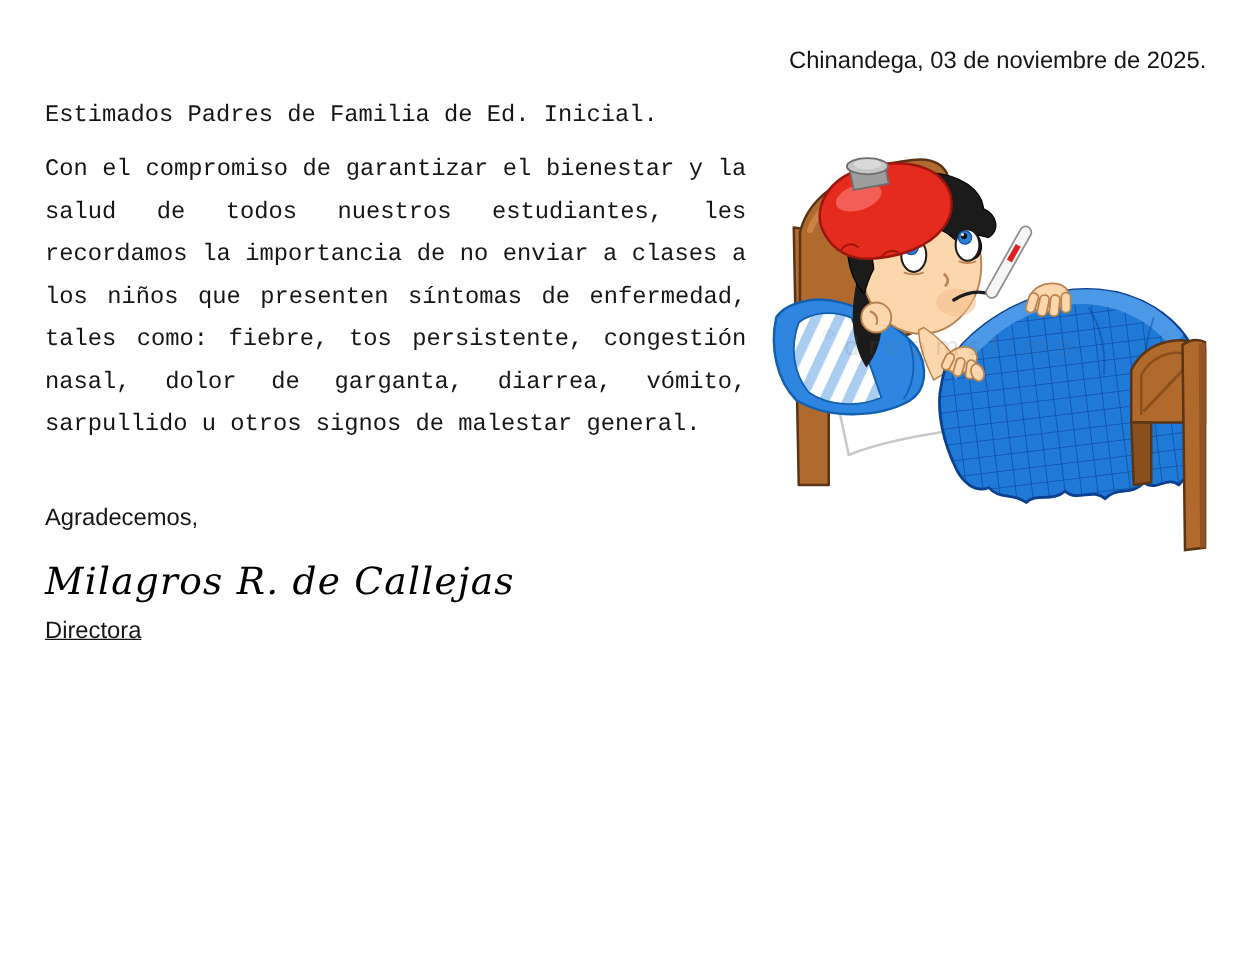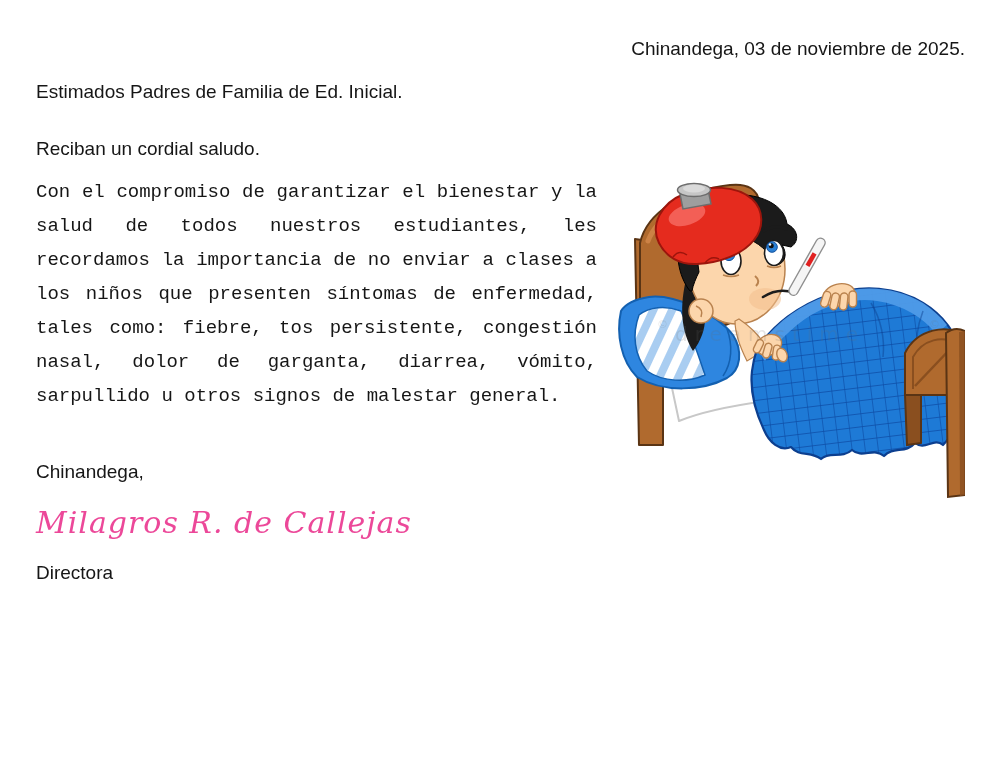--- a/index.html
+++ b/index.html
@@ -13,44 +13,43 @@
     --watermark-gray:#6b6b6b;
   }
   html,body{margin:0;padding:0;background:#ffffff;}
   .page{
     position:relative; width:997px; height:782px; box-sizing:border-box;
     padding:26px 32px 0 36px; background:#fff; overflow:hidden;
     font-family:"Liberation Sans",sans-serif; font-size:19px; line-height:34px; color:#161616;
   }
   p{margin:0;}
   .date{text-align:right; margin:6px 0 9px;}
-  .salutation{margin:0 0 23px;}
+  .salutation{margin:0 0 9px;font-family:Liberation Mono, monospace;}
   .greeting{margin:0 0 9px;}
   .illustration{float:right; width:350px; height:334px; margin:4px 0 8px 18px;}
   .illustration svg{display:block; width:100%; height:100%;}
   .justified{text-align:justify; margin:0 0 9px;font-family:Liberation Mono, monospace;}
   .full{margin:0 0 9px;}
   .closing{margin:42px 0 0;}
   .signature{
     font-family:"DejaVu Serif",serif; font-style:italic; font-size:30px;
-    line-height:40px; letter-spacing:1px; margin:14px 0 0; color:#ec4899;
+    line-height:40px; letter-spacing:1px; margin:14px 0 0; color:#000000;
   }
-  .role{margin:13px 0 0;}
+  .role{margin:2px 0 0;text-decoration:underline;}
   .wm{font-family:"DejaVu Sans",sans-serif; opacity:.17; fill:var(--watermark-gray);}
 </style>
 </head>
 <body>
 
 <div class="page">
 
   <p class="date">Chinandega, 03 de noviembre de 2025.</p>
 
   <p class="salutation">Estimados Padres de Familia de Ed. Inicial.</p>
 
-  <p class="greeting">Reciban un cordial saludo.</p>
 
   <div class="illustration">
     <svg viewBox="-20 0 350 334" xmlns="http://www.w3.org/2000/svg">
       <defs>
         <pattern id="plaid" width="13" height="13" patternUnits="userSpaceOnUse" patternTransform="rotate(-7)">
           <rect width="13" height="13" style="fill:var(--blanket)"></rect>
           <path d="M0,0 H13 M0,0 V13" style="stroke:var(--blanket-grid);stroke-width:1.3;fill:none"></path>
         </pattern>
         <pattern id="stripes" width="17" height="17" patternUnits="userSpaceOnUse" patternTransform="rotate(25)">
           <rect width="17" height="17" fill="#ffffff"></rect>
@@ -147,19 +146,19 @@
         <text x="22" y="149" font-size="11" class="wm">©</text>
         <text x="294" y="149" font-size="11" class="wm">©</text>
       </g>
     </svg>
   </div>
 
   <p class="justified">Con el compromiso de garantizar el bienestar y la salud de todos nuestros estudiantes, les recordamos la importancia de no enviar a clases a los niños que presenten síntomas de enfermedad, tales como: fiebre, tos persistente, congestión nasal, dolor de garganta, diarrea, vómito, sarpullido u otros signos de malestar general.</p>
 
 
 
-  <p class="closing">Chinandega,</p>
+  <p class="closing">Agradecemos,</p>
 
   <p class="signature">Milagros R. de Callejas</p>
 
   <p class="role">Directora</p>
 
 </div>
 
 </body></html>

